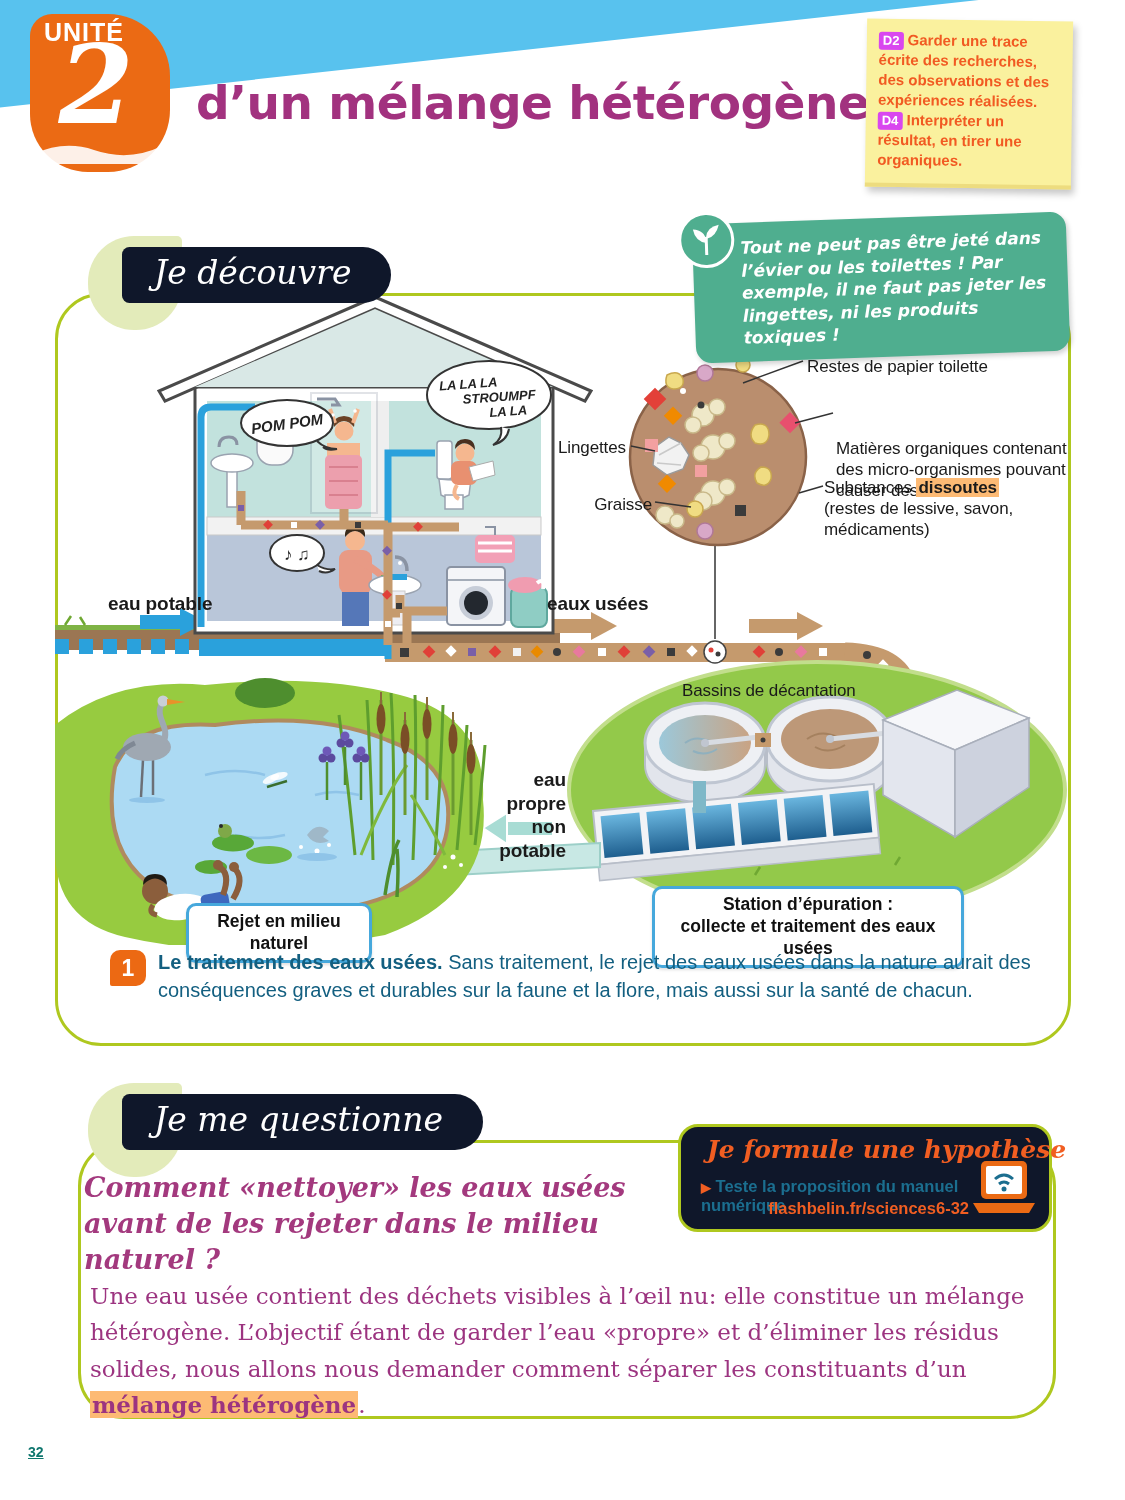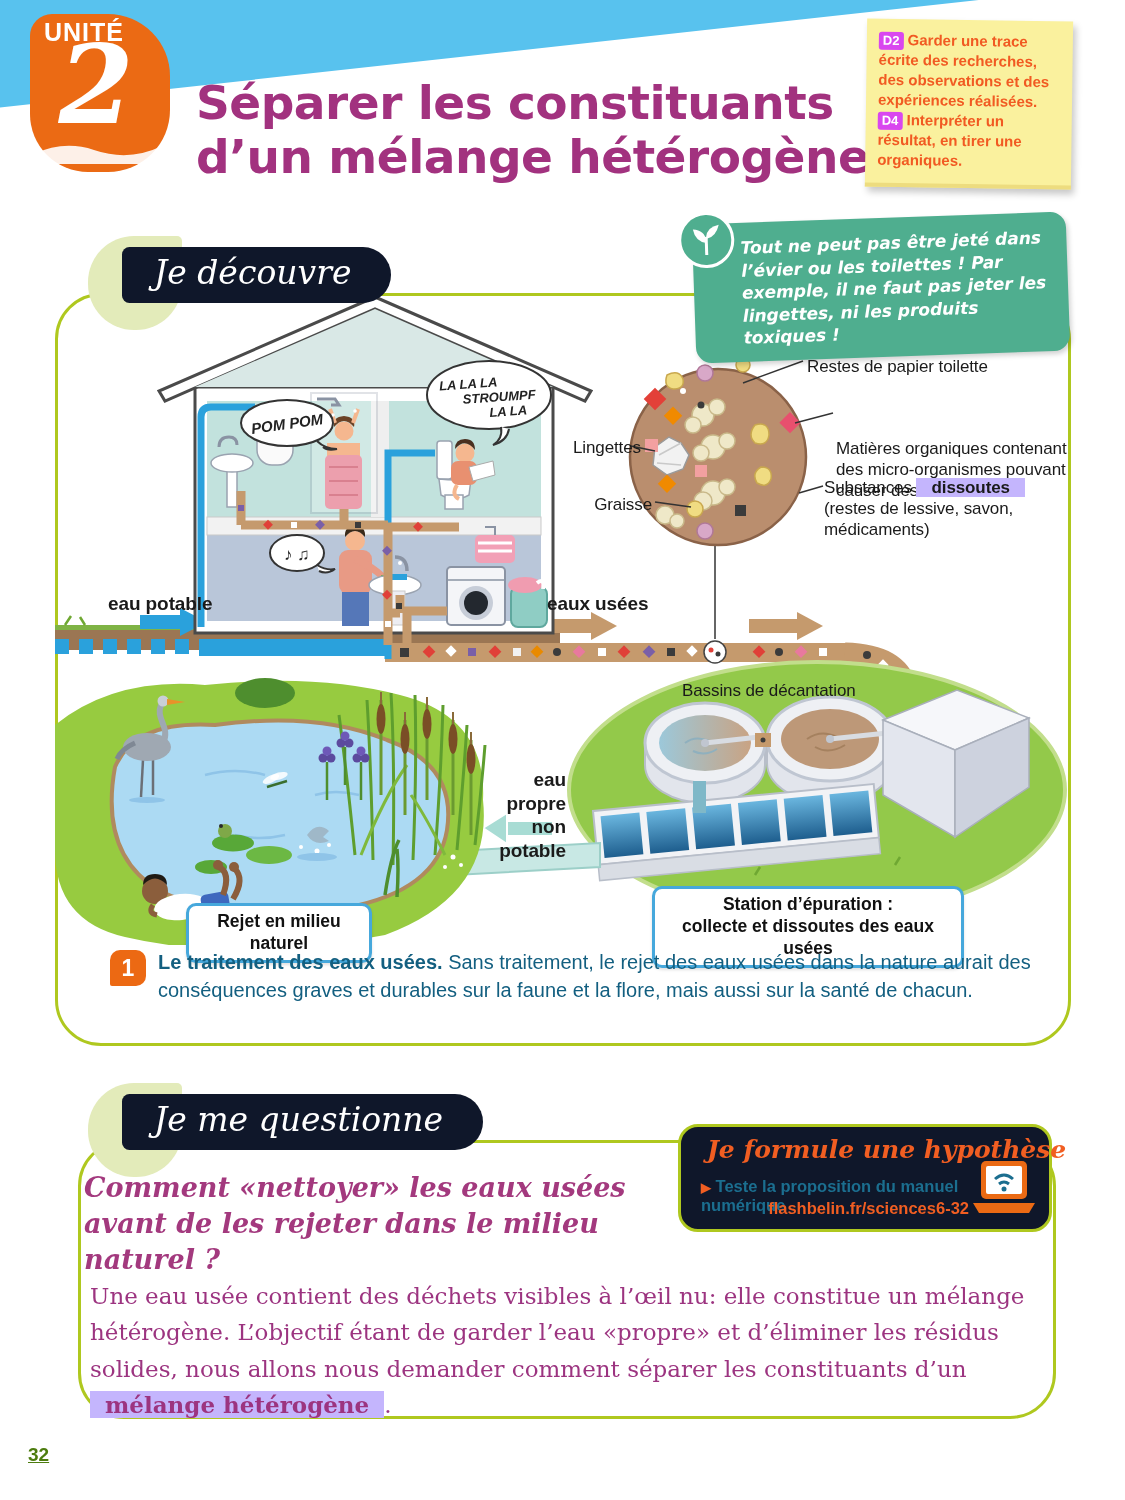--- a/index.html
+++ b/index.html
@@ -46,21 +46,21 @@
                 background:#4FAE8F;border:3px solid #fff;}
 
   
   .ill-label{position:absolute;font-size:17px;color:#1a1a1a;line-height:1.24;z-index:5;
              letter-spacing:-0.1px;}
   .r{text-align:right;}
   .bold-label{font-weight:bold;font-size:19px;}
   .tag-box{position:absolute;background:#fff;border:3px solid #46A8DC;border-radius:10px;
            font-weight:bold;font-size:17.5px;line-height:1.25;text-align:center;color:#111;
            padding:5px 10px;z-index:5;box-shadow:0 2px 3px rgba(0,0,0,.12);}
-  .hl{background:#c4b5fd;font-weight:bold;padding:0 15px;}
+  .hl{background:#fdba74;font-weight:bold;padding:0 2px;}
 
   
   .caption{left:110px;top:948px;width:928px;font-size:20px;line-height:1.42;color:#135F80;z-index:5;}
   .num-badge{float:left;width:36px;height:36px;background:#EC6913;color:#fff;text-align:center;
              font-weight:bold;font-size:23px;line-height:36px;border-radius:10px 10px 10px 2px;
              margin:2px 12px 2px 0;}
 
   
   .hypo-box{left:678px;top:1124px;width:368px;height:102px;background:#0f172a;
             border:3px solid #AFC81F;border-radius:20px;z-index:4;}
@@ -68,34 +68,33 @@
               font-family:"DejaVu Serif",serif;font-size:25px;white-space:nowrap;}
   .hypo-line{position:absolute;left:20px;top:50px;width:268px;color:#1B6E8F;font-weight:bold;
              font-size:16.5px;}
   .hypo-line .mk{color:#F15E22;font-size:13px;}
   .hypo-url{position:absolute;left:20px;top:72px;width:268px;text-align:right;color:#F15E22;
             font-weight:bold;font-size:16.5px;}
   .question{left:84px;top:1170px;width:575px;color:#A3397E;font-family:"DejaVu Serif",serif;
             font-weight:bold;font-style:italic;font-size:27px;line-height:1.33;z-index:5;}
   .para{left:90px;top:1278px;width:950px;color:#9C3480;font-family:"DejaVu Serif",serif;
         font-size:23px;line-height:1.58;z-index:5;}
-  .page-num{left:28px;top:1444px;font-weight:bold;font-size:19px;color:#4d7c0f;text-decoration:underline;}
+  .page-num{left:28px;top:1444px;font-weight:bold;font-size:14px;color:#0f766e;text-decoration:underline;}
 </style>
 </head>
 <body>
 
 <div class="abs blue-band"></div>
 <div class="abs unit-badge"></div>
 <div class="abs unit-label">UNITÉ</div>
 <div class="abs unit-number">2</div>
 <svg class="abs badge-wave" viewBox="0 0 128 26">
   <path d="M0,16 Q30,2 60,12 Q95,24 128,8 L128,26 L0,26 Z" fill="#fff" opacity="0.9"></path>
 </svg>
 <div class="abs main-title">
-  <div>Séparer les constituants</div>
   <div>d’un mélange hétérogène</div>
 </div>
 <div class="abs sticky">
   <p><span class="dbadge">D2</span><span> Garder une trace écrite des recherches, des observations et des expériences réalisées. </span><span class="dbadge">D4</span><span> Interpréter un résultat, en tirer une organiques.</span></p>
 </div>
 
 <div class="abs frame frame1"></div>
 <div class="abs leaf" style="left:88px;top:236px;"></div>
 <div class="abs banner" style="left:122px;top:247px;">Je découvre</div>
 
@@ -426,29 +425,29 @@
       <path d="M98,610 q-6,8 4,10" stroke="#8B5E3C" stroke-width="5" fill="none"></path>
     </g>
     <circle cx="398" cy="562" r="2.5" fill="#fff"></circle>
       <circle cx="406" cy="570" r="2" fill="#fff"></circle>
       <circle cx="390" cy="572" r="2" fill="#fff"></circle>
   </g>
 </svg>
 
 <div class="ill-label" style="left:807px;top:356px;width:240px;">Restes de papier toilette</div>
 <div class="ill-label" style="left:836px;top:398px;width:250px;margin-top:40px;">Matières organiques contenant des micro-organismes pouvant causer des maladies</div>
-<div class="ill-label r" style="left:550px;top:437px;width:76px;margin-left:15px;">Lingettes</div>
+<div class="ill-label r" style="left:550px;top:437px;width:76px;">Lingettes</div>
 <div class="ill-label r" style="left:580px;top:494px;width:72px;">Graisse</div>
 <div class="ill-label" style="left:824px;top:477px;width:215px;"><span>Substances </span><span class="hl">dissoutes</span><br><span>(restes de lessive, savon, médicaments)</span></div>
 <div class="ill-label bold-label" style="left:108px;top:592px;">eau potable</div>
 <div class="ill-label bold-label" style="left:547px;top:592px;">eaux usées</div>
 <div class="ill-label" style="left:682px;top:680px;">Bassins de décantation</div>
 <div class="ill-label bold-label r" style="left:470px;top:768px;width:96px;"><span>eau propre</span><br><span>non potable</span></div>
 <div class="tag-box" style="left:186px;top:903px;width:160px;">Rejet en milieu naturel</div>
-<div class="tag-box" style="left:652px;top:886px;width:286px;"><span>Station d’épuration :</span><br><span>collecte et dissoutes des eaux usées</span></div>
+<div class="tag-box" style="left:652px;top:886px;width:286px;"><span>Station d’épuration :</span><br><span>collecte et traitement des eaux usées</span></div>
 
 <div class="abs caption">
   <span class="num-badge">1</span>
   <b>Le traitement des eaux usées. </b><span>Sans traitement, le rejet des eaux usées dans la nature aurait des conséquences graves et durables sur la faune et la flore, mais aussi sur la santé de chacun.</span>
 </div>
 
 <div class="abs frame frame2"></div>
 <div class="abs leaf" style="left:88px;top:1083px;"></div>
 <div class="abs banner" style="left:122px;top:1094px;">Je me questionne</div>
 

